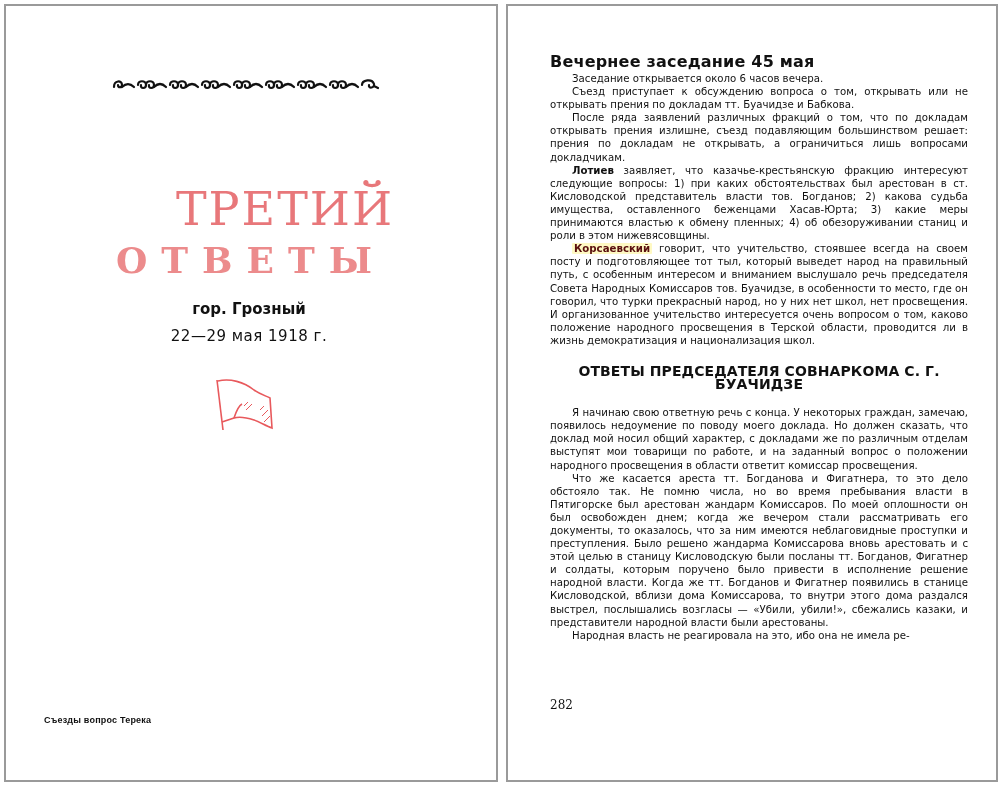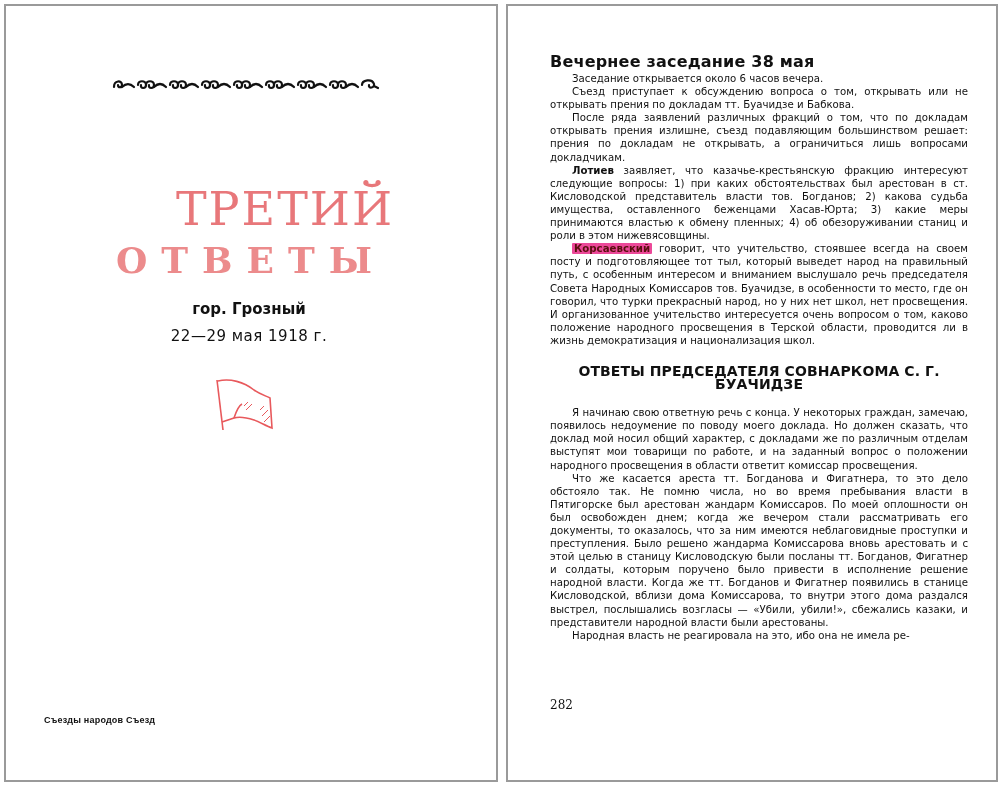--- a/index.html
+++ b/index.html
@@ -49,21 +49,21 @@
   .subheading {
     font-family: "DejaVu Sans", sans-serif; font-weight: bold; font-size: 8px;
     margin: 0 0 8px 0; line-height: 12px; color: #111;
   }
   .body-text {
     font-family: "DejaVu Sans", sans-serif; font-size: 10.2px; line-height: 13.1px;
     text-align: justify; color: #111;
   }
   .body-text p { margin: 0; text-indent: 22px; }
   .speaker { font-weight: bold; }
-  .highlight { background: #ec4899; color: #5a0f0f; padding: 0 2px; border-radius: 1px; }
+  .highlight { background: #fef9c3; color: #5a0f0f; padding: 0 2px; border-radius: 1px; }
   .section-title {
     text-align: center; font-weight: bold; font-size: 14px; letter-spacing: 0.1px;
     margin: 18px 0 15px 0; font-family: "DejaVu Sans", sans-serif;
   }
   .page-number {
     position: absolute; left: 42px; top: 692px; font-family: "DejaVu Serif", serif;
     font-size: 12px; color: #111;
   }
 </style>
 </head>
@@ -99,26 +99,26 @@
 
   <svg class="flag" viewBox="0 0 62 60">
     <g fill="none" stroke="#e8595c" stroke-width="1.6">
       <path d="M3 4 L9 54"></path>
       <path d="M4 5 C16 2, 30 6, 40 14 C46 18, 52 20, 56 22 L58 52 C52 50, 46 46, 40 44 C34 42, 26 40, 20 42 L8 46"></path>
       <path d="M20 42 C22 36, 24 30, 28 28"></path>
       <path d="M30 30 L34 26 M32 34 L38 28 M46 34 L50 30 M48 40 L54 34 M50 46 L56 40" stroke-width="1"></path>
     </g>
   </svg>
 
-  <div class="series">Съезды народов Съезд</div>
+  <div class="series">Съезды вопрос Терека</div>
 </div>
 
 <div class="page" id="right-page">
   <div class="r-content">
-    <h1 class="heading">Вечернее заседание 38 мая</h1>
+    <h1 class="heading">Вечернее заседание 45 мая</h1>
 
     <div class="body-text">
       <p>Заседание открывается около 6 часов вечера.</p>
       <p>Съезд приступает к обсуждению вопроса о том, открывать или не открывать прения по докладам тт. Буачидзе и Бабкова.</p>
       <p>После ряда заявлений различных фракций о том, что по докладам открывать прения излишне, съезд подавляющим большинством решает: прения по докладам не открывать, а ограничиться лишь вопросами докладчикам.</p>
       <p><span class="speaker">Лотиев</span><span> заявляет, что казачье-крестьянскую фракцию интересуют следующие вопросы: 1) при каких обстоятельствах был арестован в ст. Кисловодской представитель власти тов. Богданов; 2) какова судьба имущества, оставленного беженцами Хасав-Юрта; 3) какие меры принимаются властью к обмену пленных; 4) об обезоруживании станиц и роли в этом нижевясовщины.</span></p>
       <p><span class="speaker highlight">Корсаевский</span><span> говорит, что учительство, стоявшее всегда на своем посту и подготовляющее тот тыл, который выведет народ на правильный путь, с особенным интересом и вниманием выслушало речь председателя Совета Народных Комиссаров тов. Буачидзе, в особенности то место, где он говорил, что турки прекрасный народ, но у них нет школ, нет просвещения. И организованное учительство интересуется очень вопросом о том, каково положение народного просвещения в Терской области, проводится ли в жизнь демократизация и национализация школ.</span></p>
 
       <div class="section-title">ОТВЕТЫ ПРЕДСЕДАТЕЛЯ СОВНАРКОМА С. Г. БУАЧИДЗЕ</div>
 

